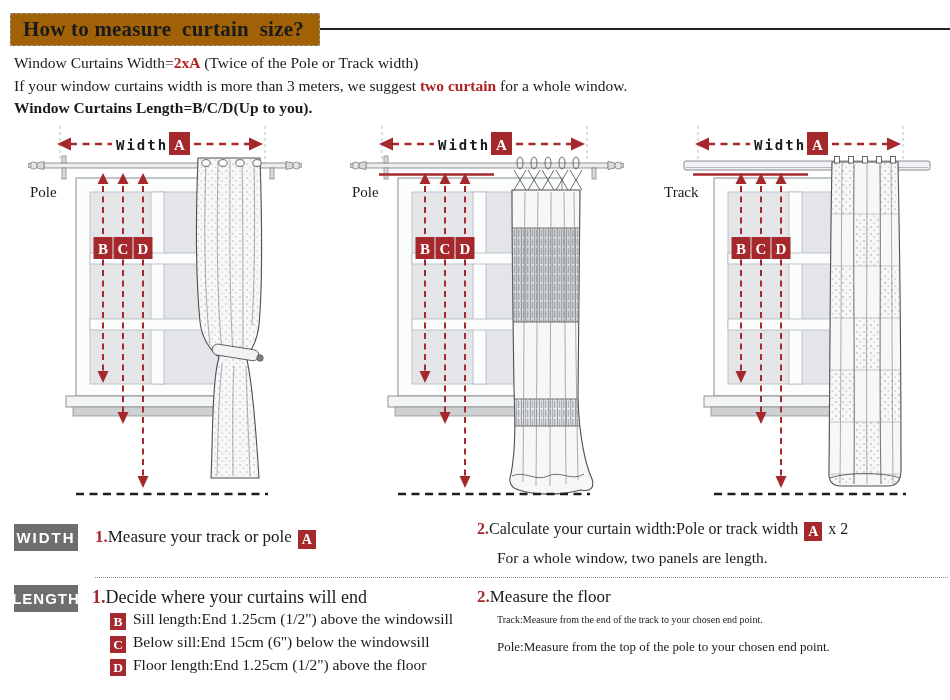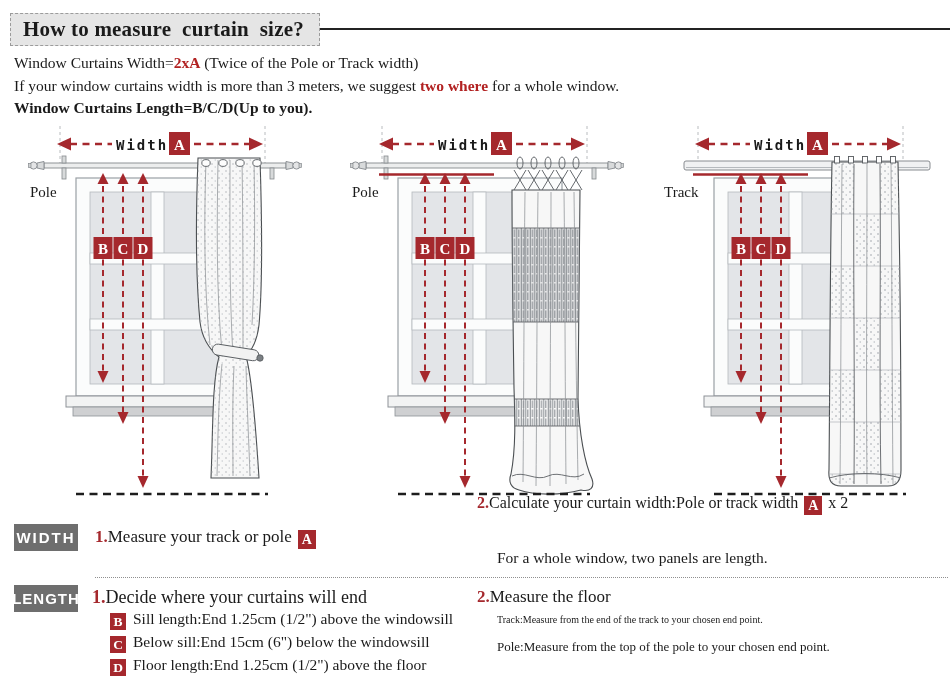--- a/index.html
+++ b/index.html
@@ -10,21 +10,21 @@
   }
   html,body{margin:0;padding:0;}
   body{
     width:950px;height:700px;background:#fff;position:relative;overflow:hidden;
     font-family:"Liberation Serif",serif;color:var(--ink);
   }
   .abs{position:absolute;}
   
   #title-box{
     left:10px;top:13px;width:310px;height:33px;border:1px dashed #9b9b9b;
-    display:flex;align-items:center;padding-left:12px;box-sizing:border-box;background:#e5e5e5;
+    display:flex;align-items:center;padding-left:12px;box-sizing:border-box;background:#a16207;
   }
   #title-text{font-weight:bold;font-size:21px;white-space:pre;letter-spacing:.2px;}
   #title-rule{left:320px;top:28px;width:630px;height:0;border-top:2px solid #232323;}
   
   .intro-line{left:14px;font-size:15.5px;white-space:pre;}
   #intro-1{top:54px;} #intro-2{top:77px;} #intro-3{top:99px;font-weight:bold;}
   .red-strong{color:var(--text-red);font-weight:bold;}
   
   .diagram{position:absolute;top:120px;width:310px;height:390px;}
   #diagram-1{left:0;} #diagram-2{left:322px;} #diagram-3{left:638px;}
@@ -50,21 +50,21 @@
     display:inline-block;width:18px;height:19px;background:var(--accent-red);color:#fff;
     font-weight:bold;font-size:14px;text-align:center;line-height:19px;margin:0 6px;
     vertical-align:-2px;font-family:"Liberation Serif",serif;
   }
   .small-chip{
     display:inline-block;width:16px;height:17px;background:var(--accent-red);color:#fff;
     font-weight:bold;font-size:13.5px;text-align:center;line-height:17px;margin-right:7px;
     vertical-align:-2px;font-family:"Liberation Serif",serif;
   }
   #width-step1{left:95px;top:527px;font-size:17px;}
-  #width-step2{left:477px;top:494px;font-size:16px;}
+  #width-step2{left:477px;top:520px;font-size:16px;}
   #width-step2-note{left:497px;top:549px;font-size:15.5px;}
   #separator{left:95px;top:577px;width:853px;height:0;border-top:1.5px dotted #8f8f8f;}
   #length-step1{left:92px;top:587px;font-size:18px;}
   .length-item{left:110px;font-size:15.5px;white-space:pre;}
   #li-b{top:610px;} #li-c{top:633px;} #li-d{top:656px;}
   #length-step2{left:477px;top:587px;font-size:17px;}
   #length-track-note{left:497px;top:614px;font-size:10px;}
   #length-pole-note{left:497px;top:639px;font-size:13px;}
 </style>
 </head>
@@ -144,21 +144,21 @@
     </g>
   </defs>
 </svg>
 
 <div class="abs" id="title-box">
   <span id="title-text">How to measure  curtain  size?</span>
 </div>
 <div class="abs" id="title-rule"></div>
 
 <div class="abs intro-line" id="intro-1"><span>Window Curtains Width=</span><span class="red-strong">2xA</span><span> (Twice of the Pole or Track width)</span></div>
-<div class="abs intro-line" id="intro-2"><span>If your window curtains width is more than 3 meters, we suggest </span><span class="red-strong">two where</span><span> for a whole window.</span></div>
+<div class="abs intro-line" id="intro-2"><span>If your window curtains width is more than 3 meters, we suggest </span><span class="red-strong">two curtain</span><span> for a whole window.</span></div>
 <div class="abs intro-line" id="intro-3">Window Curtains Length=B/C/D(Up to you).</div>
 
 <svg class="diagram" id="diagram-1" viewBox="0 0 310 390">
   <use href="#guides"></use>
   <use href="#window"></use>
   <use href="#pole"></use>
   <g>
     <path class="curtain-body" d="M198,38 L260,38 C262,100 263,160 259,205 C257,222 251,231 246,236 C252,258 256,310 259,358 L211,358 C213,312 212,262 219,237 C209,229 202,218 200,202 C195,150 196,90 198,38 Z"></path>
     <clipPath id="c1clip">
         <path d="M198,38 L260,38 C262,100 263,160 259,205 C257,222 251,231 246,236 C252,258 256,310 259,358 L211,358 C213,312 212,262 219,237 C209,229 202,218 200,202 C195,150 196,90 198,38 Z"></path>

